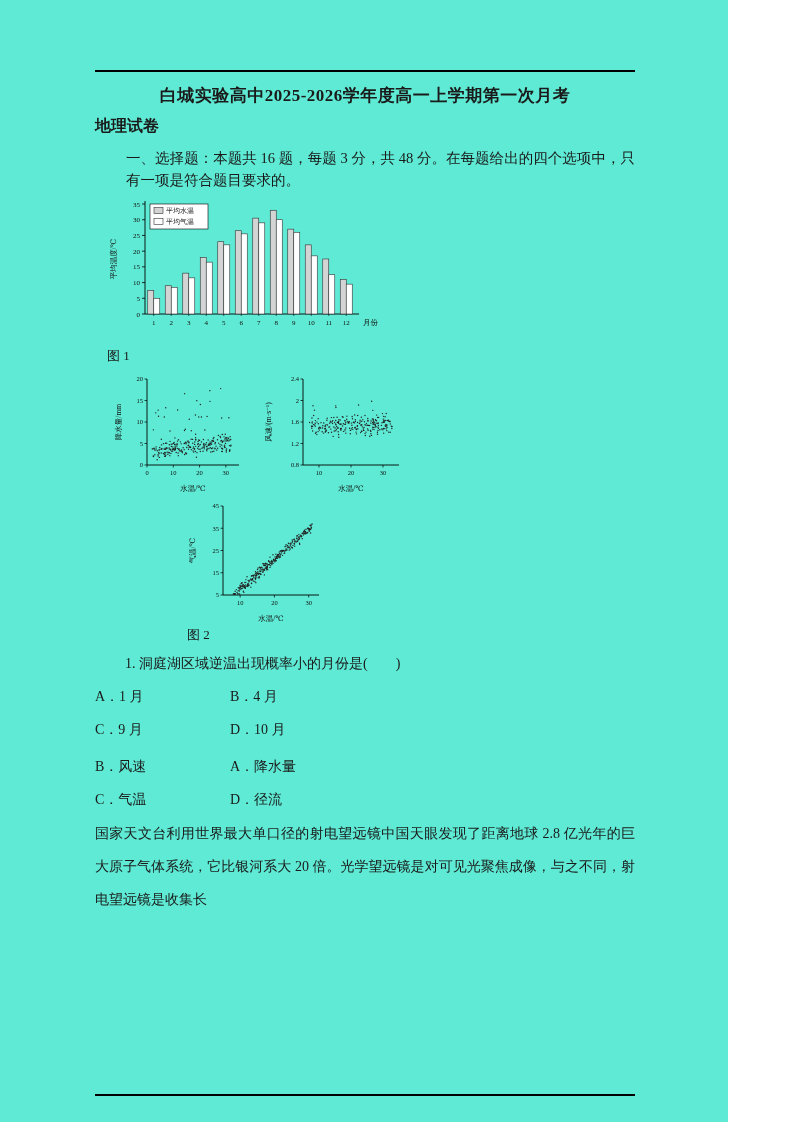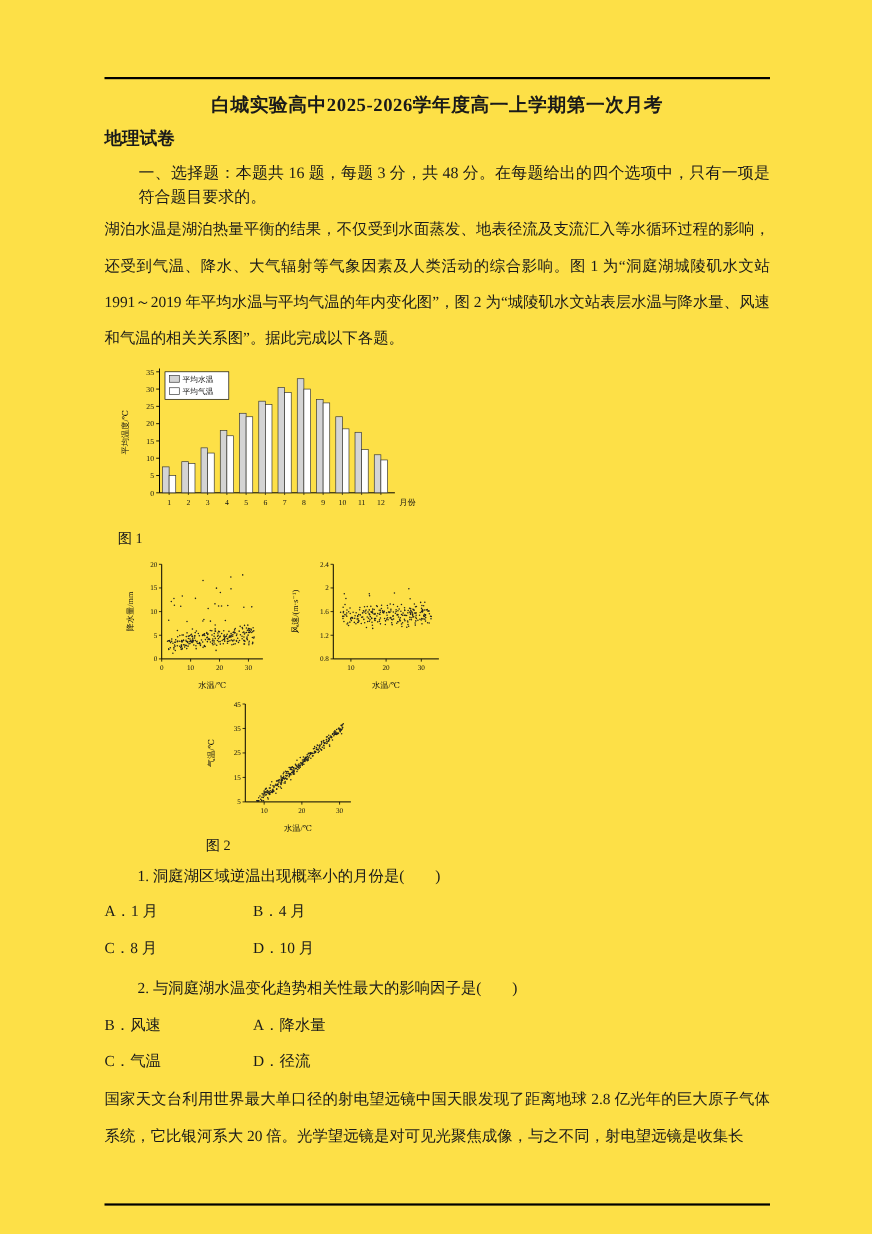--- a/index.html
+++ b/index.html
@@ -2,21 +2,21 @@
 <html><head>
 <meta charset="utf-8">
 <style>
   * { margin:0; padding:0; box-sizing:border-box; }
   html,body { background:#ffffff; }
   body {
     width:793px; height:1122px;
     font-family:"Liberation Serif","DejaVu Serif",serif;
     color:#1a1a1a;
   }
-  .page { position:relative; width:793px; height:1122px; overflow:hidden; background:#fde047; }
+  .page { position:relative; width:728px; height:1122px; overflow:hidden; background:#5eead4; }
   .content { position:absolute; left:95px; right:93px; top:70px; }
   .rule { border-top:2.5px solid #000; }
   .top-rule { margin-bottom:12px; }
   .bottom-rule { position:absolute; left:95px; right:93px; bottom:26px; }
   .title { font-size:17px; font-weight:bold; text-align:center; letter-spacing:0.5px; }
   .subtitle { font-size:16px; font-weight:bold; margin-top:9px; }
   .instructions { font-size:14.5px; line-height:1.55; margin-top:10px; text-align:justify;margin-left:31px; }
   .passage { font-size:14px; line-height:2.35; text-align:justify; margin-top:2px; }
   .fig1 { margin:4px 0 0 12px; width:280px; }
   .fig2-row { display:flex; gap:18px; margin:8px 0 0 18px; align-items:flex-start; }
@@ -35,21 +35,20 @@
 <div class="page">
   <div class="content">
 
     <div class="rule top-rule"></div>
 
     <h1 class="title">白城实验高中2025-2026学年度高一上学期第一次月考</h1>
     <h2 class="subtitle">地理试卷</h2>
 
     <p class="instructions">一、选择题：本题共 16 题，每题 3 分，共 48 分。在每题给出的四个选项中，只有一项是符合题目要求的。</p>
 
-    <p class="passage">湖泊水温是湖泊热量平衡的结果，不仅受到水面蒸发、地表径流及支流汇入等水循环过程的影响，还受到气温、降水、大气辐射等气象因素及人类活动的综合影响。图 1 为“洞庭湖城陵矶水文站 1991～2019 年平均水温与平均气温的年内变化图”，图 2 为“城陵矶水文站表层水温与降水量、风速和气温的相关关系图”。据此完成以下各题。</p>
 
     <figure class="fig1">
       <svg id="chart-fig1" width="280" height="150" viewBox="0 0 280 150">
           <line x1="38" y1="5" x2="38" y2="118" stroke="#000" stroke-width="0.9"></line>
           <line x1="38" y1="118" x2="252" y2="118" stroke="#000" stroke-width="0.9"></line>
           <line x1="35" y1="118" x2="38" y2="118" stroke="#000" stroke-width="0.8"></line>
           <text x="33" y="120.5" font-size="7" text-anchor="end" fill="#111">0</text>
           <line x1="35" y1="102.28571428571429" x2="38" y2="102.28571428571429" stroke="#000" stroke-width="0.8"></line>
           <text x="33" y="104.78571428571429" font-size="7" text-anchor="end" fill="#111">5</text>
           <line x1="35" y1="86.57142857142857" x2="38" y2="86.57142857142857" stroke="#000" stroke-width="0.8"></line>
@@ -1056,27 +1055,26 @@
           <circle cx="76.06557543974901" cy="69.19803832229488" r="0.7" fill="#222"></circle>
         </svg>
       <figcaption>图 2</figcaption>
     </figure>
 
     <div class="question">
       <p class="q-text">1. 洞庭湖区域逆温出现概率小的月份是(　　)</p>
       <div class="options">
         <span class="option">A．1 月</span>
         <span class="option">B．4 月</span>
-        <span class="option">C．8 月</span>
+        <span class="option">C．9 月</span>
         <span class="option">D．10 月</span>
       </div>
     </div>
 
     <div class="question">
-      <p class="q-text">2. 与洞庭湖水温变化趋势相关性最大的影响因子是(　　)</p>
       <div class="options">
         <span class="option">B．风速</span>
         <span class="option">A．降水量</span>
         <span class="option">C．气温</span>
         <span class="option">D．径流</span>
       </div>
     </div>
 
     <p class="passage">国家天文台利用世界最大单口径的射电望远镜中国天眼发现了距离地球 2.8 亿光年的巨大原子气体系统，它比银河系大 20 倍。光学望远镜是对可见光聚焦成像，与之不同，射电望远镜是收集长</p>
 

